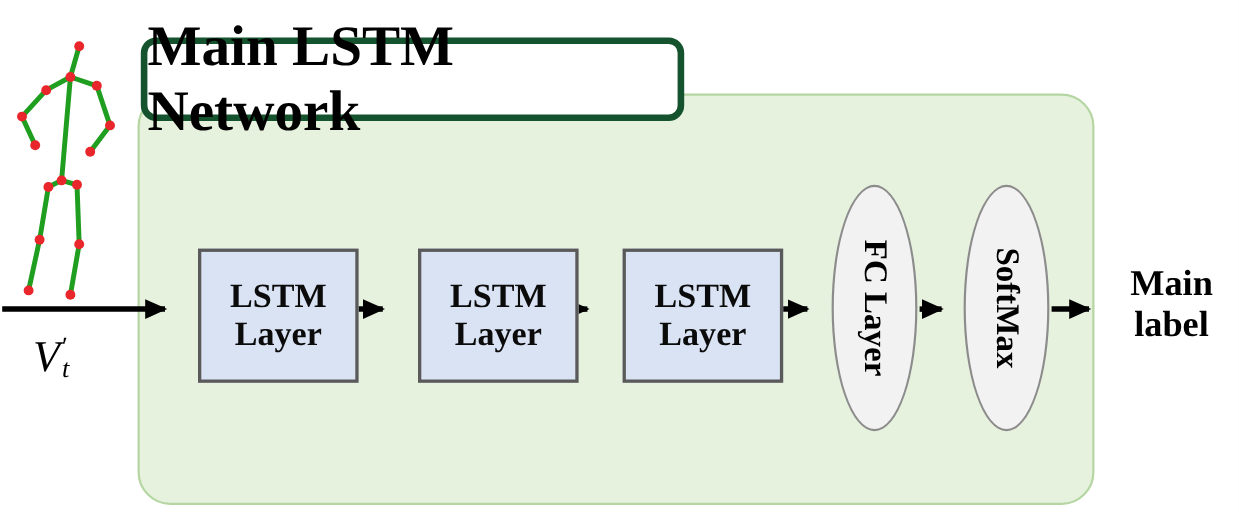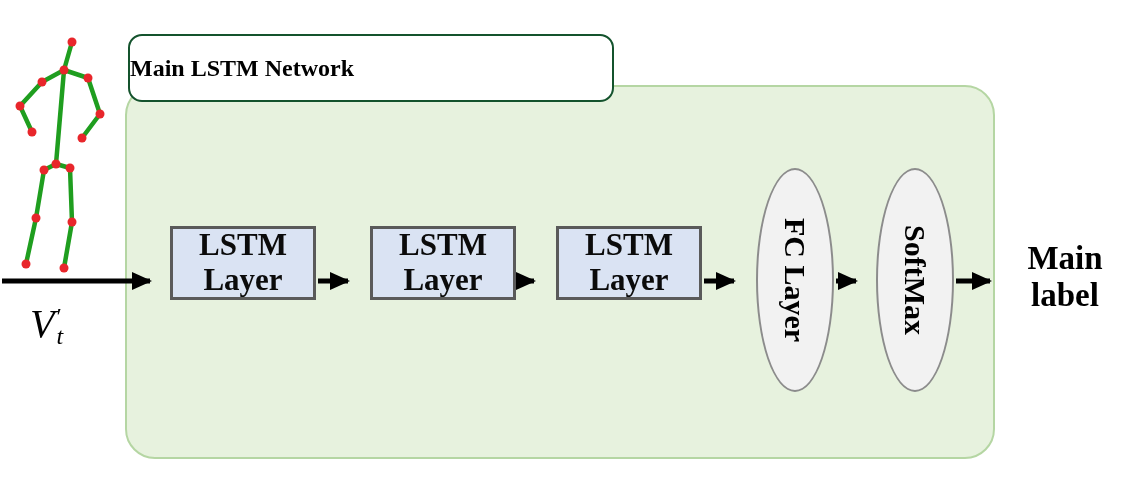--- a/index.html
+++ b/index.html
@@ -15,41 +15,42 @@
     left:125px;top:85px;width:866px;height:370px;
     background:#e7f2de;
     border:2px solid #b5d6a3;
     border-radius:30px;
     z-index:1;
   }
   .title-box{
     position:absolute;
     left:128px;top:34px;width:482px;height:64px;
     background:#ffffff;
-    border:2px solid #14532d;
+    border:6px solid #14532d;
     border-radius:14px;
-    display:flex;align-items:center;
-    font-weight:bold;font-size:24px;color:#000000;
+    display:flex;align-items:center;justify-content:center;
+    font-weight:bold;font-size:52px;color:#000000;
     z-index:4;
   }
   .arrow-layer{
     position:absolute;left:0;top:0;width:1126px;height:480px;
     z-index:2;
   }
   .lstm-box{
-    position:absolute;top:226px;width:146px;height:74px;
+    position:absolute;top:226px;width:146px;height:122px;
     background:#dae3f3;
     border:3px solid #5a5a5a;
     display:flex;align-items:center;justify-content:center;
     text-align:center;
     font-weight:bold;font-size:31px;line-height:1.12;
     color:#0b0b0b;
     white-space:pre-line;
     z-index:3;
     box-sizing:border-box;
+    margin-left:10px;
   }
   .lstm-1{left:170px;}
   .lstm-2{left:370px;}
   .lstm-3{left:556px;}
   .ellipse{
     position:absolute;top:168px;width:78px;height:224px;
     background:#f2f2f2;
     border:2px solid #8c8c8c;
     border-radius:50%;
     display:flex;align-items:center;justify-content:center;

